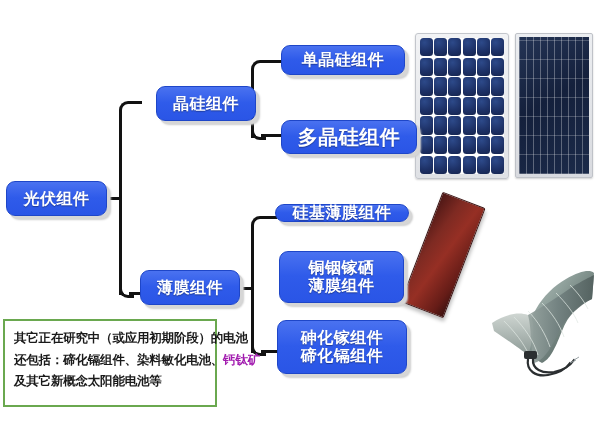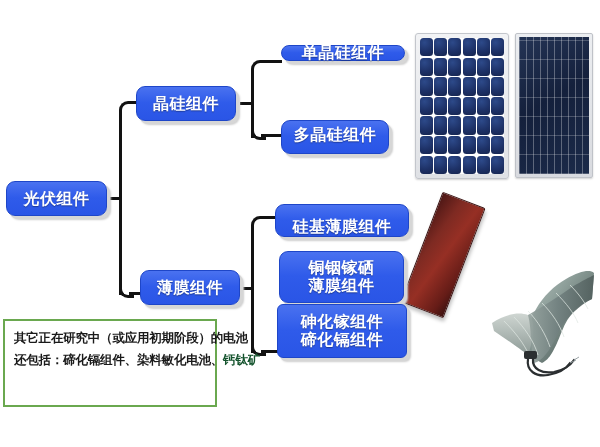--- a/index.html
+++ b/index.html
@@ -24,27 +24,27 @@
     line-height:1.12;
     letter-spacing:0.5px;
     text-shadow:0 1px 1px rgba(0,0,0,.35);
     box-sizing:border-box;
     z-index:5;
   }
   .node .txt{display:block;width:100%;white-space:pre-line;}
 
   
   #n-root   {left:6px;  top:181px; width:101px; height:35px; font-size:16px;}
-  #n-cryst  {left:136px;top:86px;  width:100px; height:35px; font-size:16px;}
+  #n-cryst  {left:156px;top:86px;  width:100px; height:35px; font-size:16px;}
   #n-film   {left:140px;top:270px; width:100px; height:35px; font-size:16px;}
-  #n-mono   {left:281px;top:45px;  width:124px; height:16px; font-size:16px;}
-  #n-poly   {left:281px;top:120px; width:108px; height:34px; font-size:16px;font-family:Liberation Mono, monospace;}
-  #n-sifilm {left:275px;top:204px; width:134px; height:33px; font-size:16px;align-items:flex-end;}
+  #n-mono   {left:281px;top:45px;  width:124px; height:30px; font-size:16px;}
+  #n-poly   {left:281px;top:120px; width:136px; height:34px; font-size:20px;}
+  #n-sifilm {left:275px;top:204px; width:134px; height:18px; font-size:16px;}
   #n-cigs   {left:279px;top:251px; width:125px; height:52px; font-size:16px;}
-  #n-gaas   {left:277px;top:304px; width:130px; height:54px; font-size:16px;border-radius:6px;}
+  #n-gaas   {left:277px;top:320px; width:130px; height:54px; font-size:16px;}
 
   
   .ln{position:absolute;background:#121212;z-index:3;}
   .lnh{height:3px;}
   .lnv{width:3px;}
   .corner{
     position:absolute;z-index:3;
     border-color:#121212;border-style:solid;border-width:0;
     background:transparent;
   }
@@ -54,21 +54,21 @@
   
   #note{
     position:absolute;left:3px;top:319px;width:214px;height:88px;
     background:#ffffff;border:2px solid #6aa84f;box-sizing:border-box;
     padding:6px 6px 4px 9px;z-index:6;
   }
   #note .nline{
     font-size:12.5px;font-weight:bold;color:#1a1a1a;
     line-height:1.72;white-space:nowrap;letter-spacing:-0.2px;
   }
-  #note .hl{color:#14532d;}
+  #note .hl{color:#a21caf;}
 
   
   .photo{position:absolute;z-index:4;}
 
   
   #pv-mono{left:415px;top:33px;width:94px;height:146px;
     background:linear-gradient(180deg,#f2f3f5,#dfe1e5);
     border:1px solid #c3c6cc;border-radius:3px;padding:4px;box-sizing:border-box;
     box-shadow:0 1px 2px rgba(0,0,0,.18);}
   #pv-mono .cells{
@@ -164,20 +164,23 @@
     <span class="txt">砷化镓组件
 碲化镉组件</span>
   </div>
 
   <div id="note">
     <div class="nline">
       <span>其它正在研究中（或应用初期阶段）的电池</span>
     </div>
     <div class="nline">
       <span>还包括：碲化镉组件、染料敏化电池、</span><span class="hl">钙钛矿</span>
+    </div>
+    <div class="nline">
+      <span>及其它新概念太阳能电池等</span>
     </div>
   </div>
 
   <div class="photo" id="pv-mono">
     <div class="cells">
       <div class="cell"></div>
         <div class="cell"></div>
         <div class="cell"></div>
         <div class="cell"></div>
         <div class="cell"></div>

